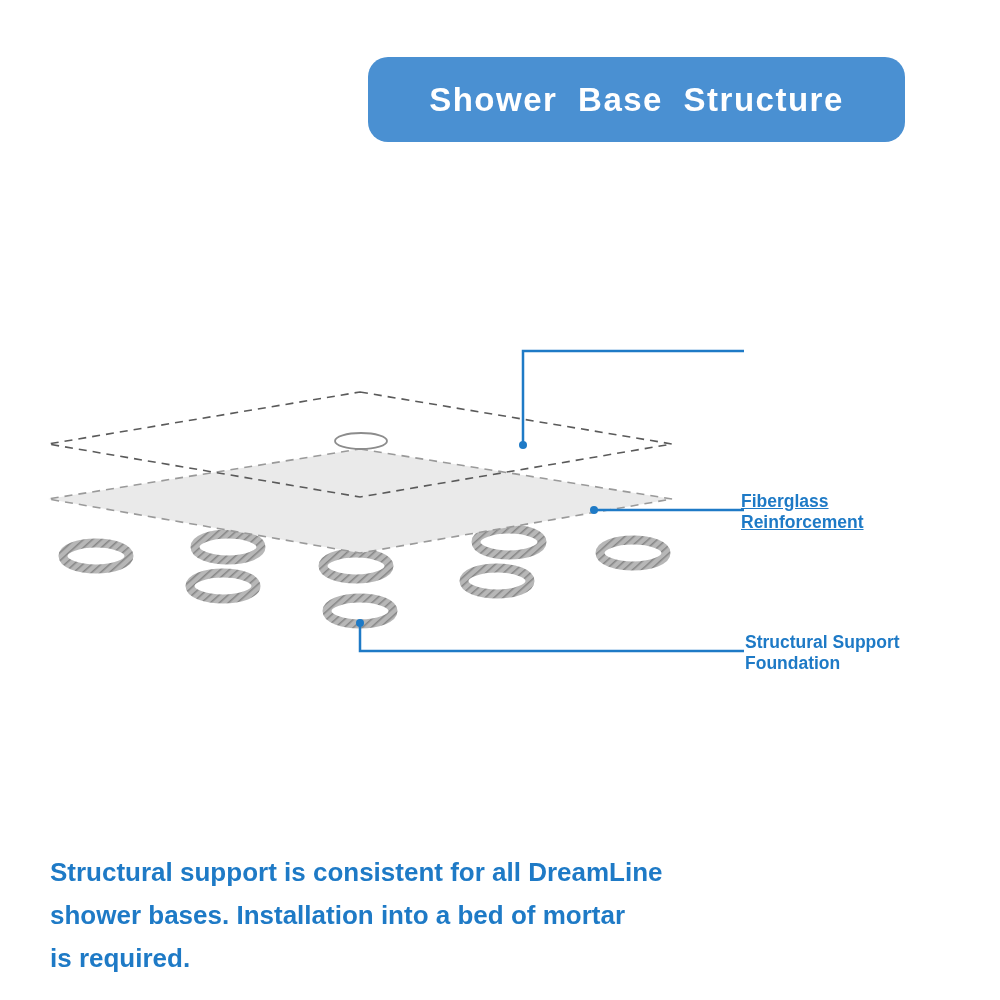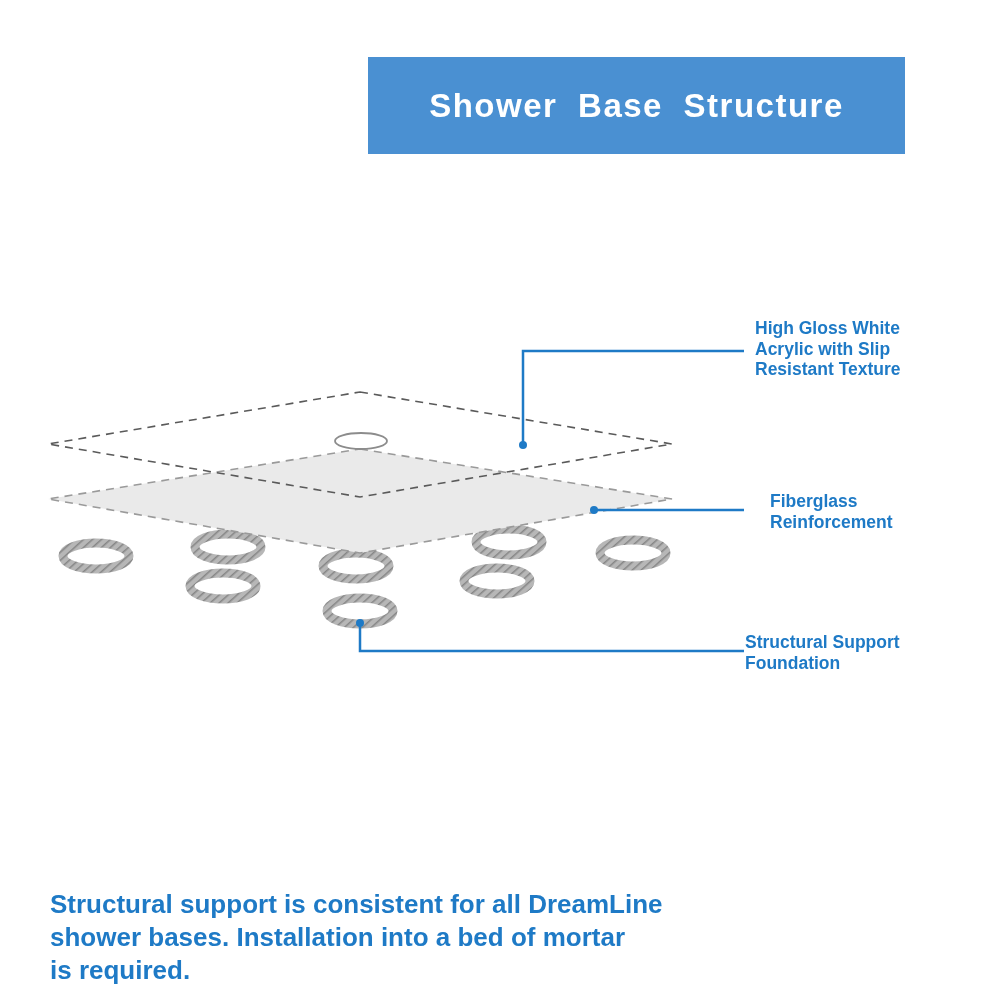--- a/index.html
+++ b/index.html
@@ -15,23 +15,23 @@
   .page{
     position:relative;
     width:1000px;height:1000px;
     background:#ffffff;
     font-family:"Liberation Sans", sans-serif;
     overflow:hidden;
   }
   .banner{
     position:absolute;
     left:368px; top:57px;
-    width:537px; height:97px;
+    width:537px; height:85px;
     background:var(--banner);
-    display:flex;align-items:center;justify-content:center;
+    display:flex;align-items:center;justify-content:center;border-radius:20px;
   }
   .banner-title{
     color:#ffffff;
     font-size:33px;
     font-weight:bold;
     letter-spacing:1.5px;
     word-spacing:10px;
     white-space:nowrap;
   }
   .diagram-svg{
@@ -39,30 +39,30 @@
   }
   .callout{
     position:absolute;
     color:var(--text);
     font-weight:bold;
     font-size:17.5px;
     line-height:20.5px;
     white-space:pre-line;
   }
   .callout-acrylic{left:755px;top:318px;}
-  .callout-fiberglass{left:770px;top:491px;}
+  .callout-fiberglass{left:741px;top:491px;text-decoration:underline;}
   .callout-support{left:745px;top:632px;}
   .footer-text{
     position:absolute;
-    left:50px; top:888px;
+    left:50px; top:851px;
     width:700px;
     color:var(--text);
     font-weight:bold;
     font-size:26px;
-    line-height:33px;
+    line-height:43px;
     white-space:pre-line;
   }
 </style>
 </head>
 <body>
 
 <div class="page">
 
   <div class="banner">
     <span class="banner-title">Shower Base Structure</span>
@@ -98,23 +98,20 @@
       <polyline points="744,510 594,510"></polyline>
       <polyline points="744,651 360,651 360,624"></polyline>
     </g>
     <g fill="var(--text)" stroke="none">
       <circle cx="523" cy="445" r="4"></circle>
       <circle cx="594" cy="510" r="4"></circle>
       <circle cx="360" cy="623" r="4"></circle>
     </g>
   </svg>
 
-  <div class="callout callout-acrylic">High Gloss White
-Acrylic with Slip
-Resistant Texture</div>
 
   <div class="callout callout-fiberglass">Fiberglass
 Reinforcement</div>
 
   <div class="callout callout-support">Structural Support
 Foundation</div>
 
   <div class="footer-text">Structural support is consistent for all DreamLine
 shower bases. Installation into a bed of mortar
 is required.</div>

